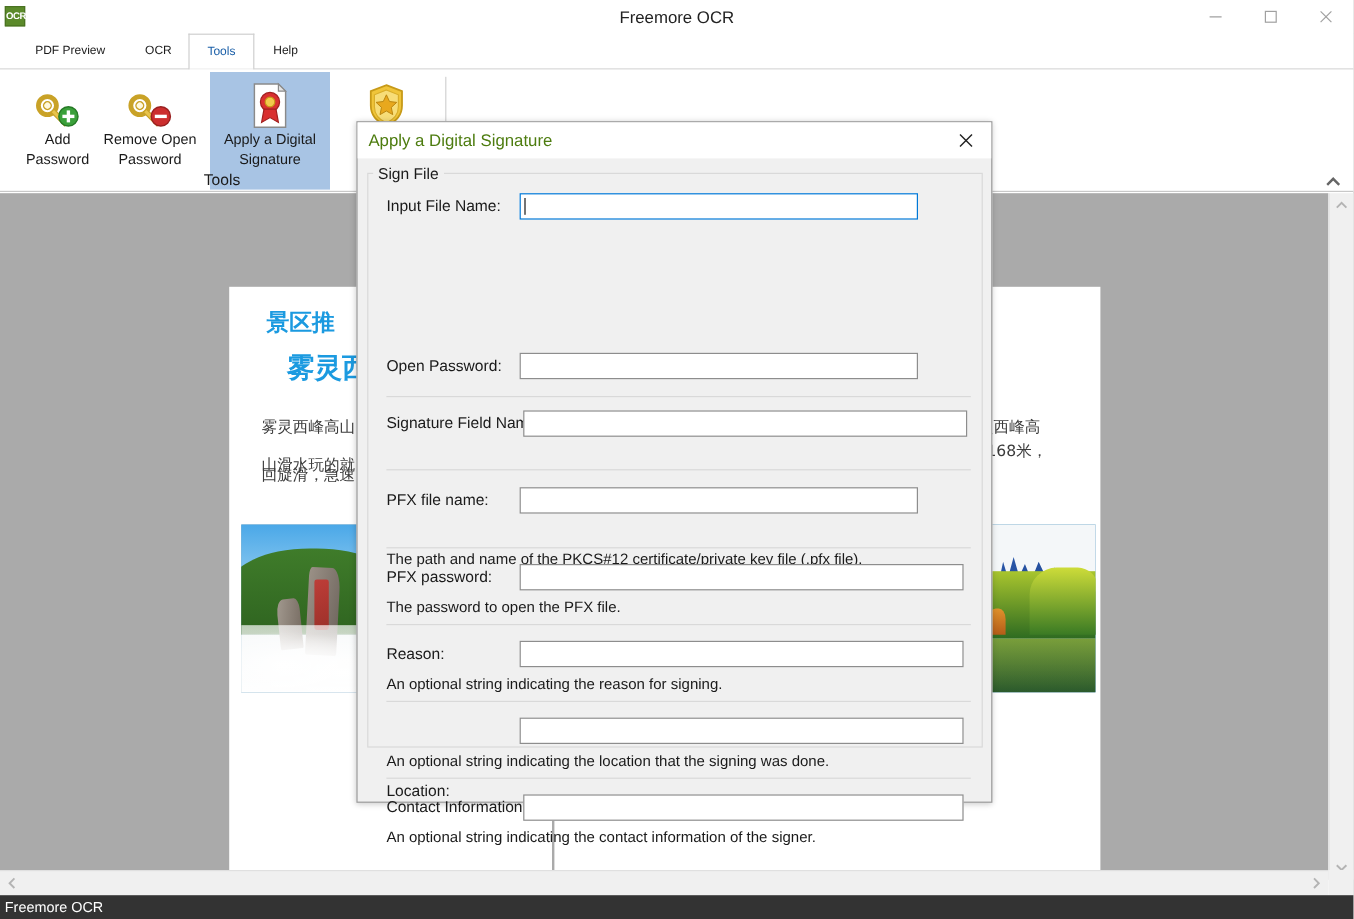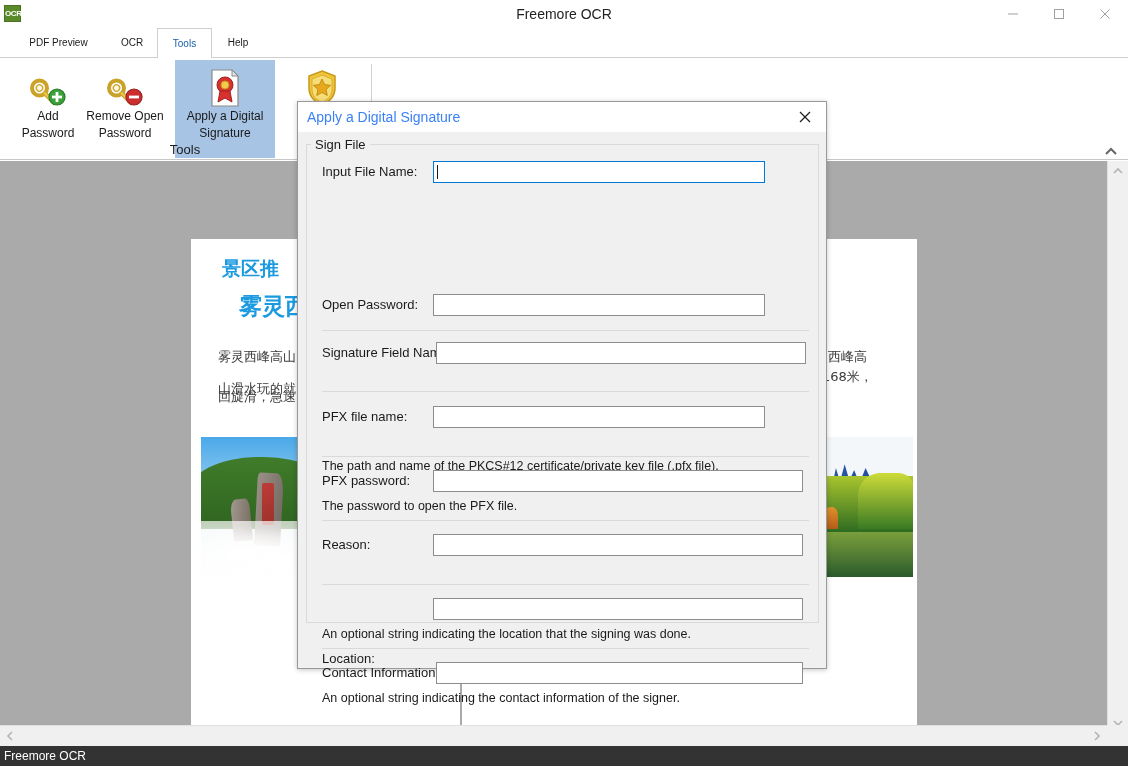--- a/index.html
+++ b/index.html
@@ -106,21 +106,21 @@
   
   .statusbar{position:absolute;left:0;bottom:0;width:1128px;height:20px;background:#333333;
     color:#ffffff;font-size:12px;line-height:20px;padding-left:4px;box-sizing:border-box;}
 
   
   .dialog{position:absolute;left:297px;top:101px;width:530px;height:568px;
     background:#f0f0f0;border:1px solid #999999;box-sizing:border-box;
     box-shadow:0 1px 5px rgba(0,0,0,.22);}
   .dlg-title{position:absolute;left:0;top:0;width:100%;height:30px;background:#ffffff;
     box-sizing:border-box;}
-  .dlg-title .t{position:absolute;left:9px;top:0;height:30px;line-height:30px;font-size:14px;color:#3b82f6;}
+  .dlg-title .t{position:absolute;left:9px;top:0;height:30px;line-height:30px;font-size:14px;color:#4d7c0f;}
   .dlg-close{position:absolute;right:0;top:0;width:42px;height:30px;cursor:default;}
   .dlg-close svg{position:absolute;left:50%;top:50%;transform:translate(-50%,-50%);}
 
   .groupbox{position:absolute;left:8px;top:42px;width:513px;height:479px;
     border:1px solid #d9d9d9;box-sizing:border-box;}
   .gb-legend{position:absolute;left:13px;top:35px;background:#f0f0f0;padding:0 4px;
     font-size:13px;color:#1a1a1a;}
   .flabel{position:absolute;left:24px;font-size:13px;color:#1a1a1a;line-height:22px;white-space:nowrap;}
   .finput{position:absolute;height:22px;background:#ffffff;border:1px solid #8d8d8d;
     box-sizing:border-box;font-family:"Liberation Sans",sans-serif;font-size:13px;
@@ -352,20 +352,21 @@
     <div class="hr" style="top:354px;"></div>
 
     <div class="flabel" style="top:368px;">PFX password:</div>
     <input class="finput" style="left: 135px; top: 368px; width: 370px;" type="text" value="">
     <div class="fhint" style="top:397px;">The password to open the PFX file.</div>
 
     <div class="hr" style="top:418px;"></div>
 
     <div class="flabel" style="top:432px;">Reason:</div>
     <input class="finput" style="left: 135px; top: 432px; width: 370px;" type="text" value="">
+    <div class="fhint" style="top:461px;">An optional string indicating the reason for signing.</div>
 
     <div class="hr" style="top:482px;"></div>
 
     <div class="flabel" style="top:520px;margin-top:26px;">Location:</div>
     <input class="finput" style="left: 135px; top: 496px; width: 370px;" type="text" value="">
     <div class="fhint" style="top:525px;">An optional string indicating the location that the signing was done.</div>
 
     <div class="hr" style="top:546px;"></div>
 
     <div class="flabel" style="top:560px;">Contact Information:</div>

